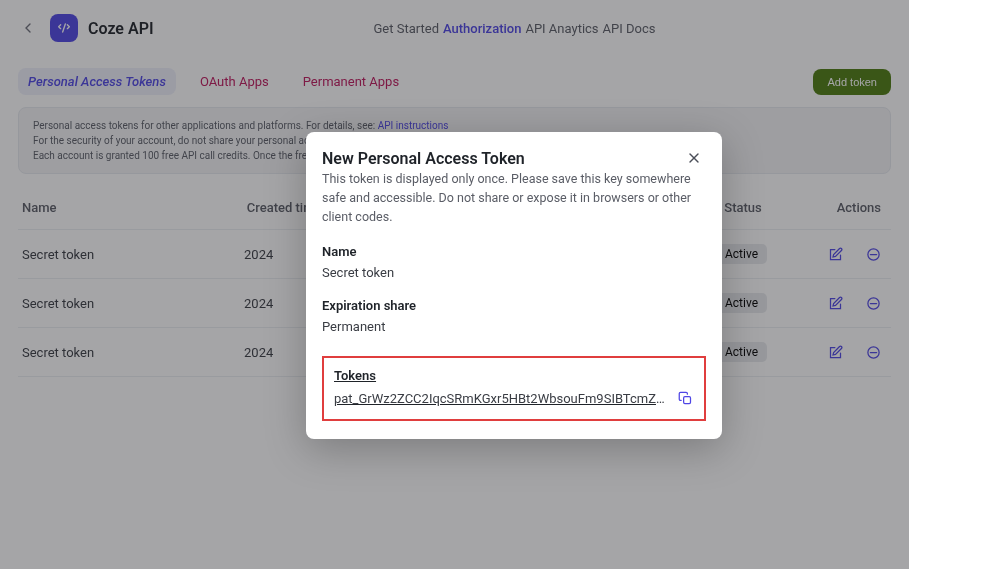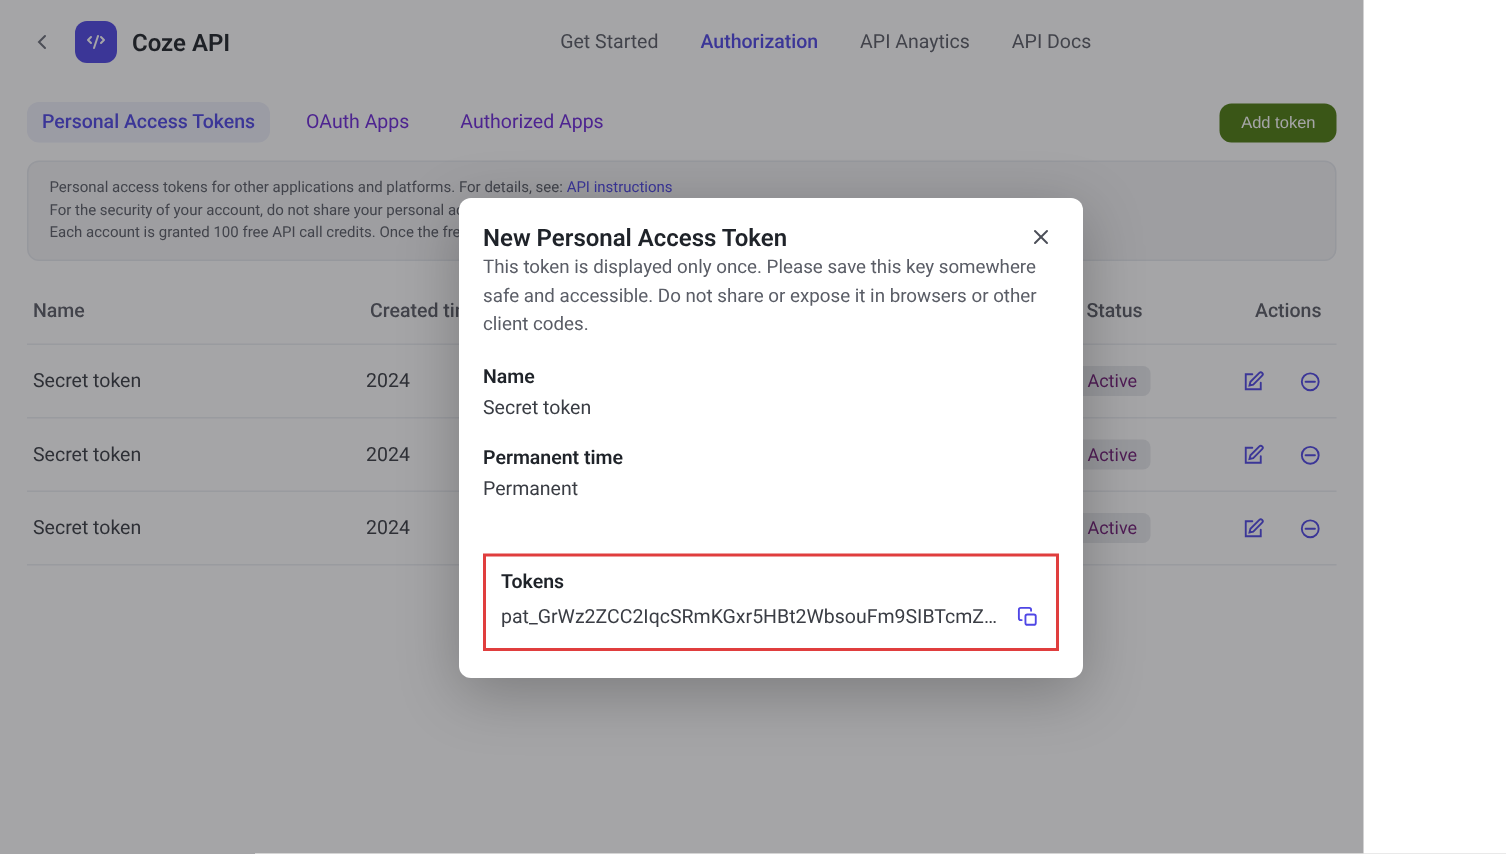--- a/index.html
+++ b/index.html
@@ -7,61 +7,61 @@
 
   .page { position: relative; width: 909px; height: 569px; }
   .overlay { position: absolute; inset: 0; background: rgba(30,30,36,0.4); z-index: 10; }
 
   
   .header { display: flex; align-items: center; height: 56px; padding: 0 18px; border-bottom: 0 solid #e7e9ee; }
   .back { width: 20px; height: 20px; display:flex;align-items:center;justify-content:center;color:#6b6e79; cursor: pointer; margin-right: 12px;}
   .logo { width: 28px; height: 28px; border-radius: 8px; background: #4f46e5; display:flex;align-items:center;justify-content:center; margin-right: 10px;}
   .logo svg { width: 16px; height: 16px; }
   .app-title { font-size: 16px; font-weight: 600; color: #1f2329; }
-  .nav { display:flex; gap: 28px; margin-left: 220px; justify-content: center;}
+  .nav { display:flex; gap: 4px; margin-left: 220px; justify-content: center;}
   .nav-item { font-size: 13px; color: #5a5d66; cursor: pointer; }
   .nav-item.active { color: #4f46e5; font-weight: 500; }
 
   
   .tabs-row { display:flex; align-items:center; padding: 12px 18px; }
   .tabs { display:flex; gap: 14px; }
-  .tab { font-size: 13px; color: #6d28d9; padding: 6px 10px; border-radius: 8px; cursor: pointer; }
-  .tab.active { color: #4f46e5; background: #eef0fb; font-weight: 500; }
+  .tab { font-size: 13px; color: #be185d; padding: 6px 10px; border-radius: 8px; cursor: pointer; }
+  .tab.active { color: #4f46e5; background: #eef0fb; font-weight: 500; font-style: italic; }
   .spacer { flex:1; }
   .add-btn { background: #4d7c0f; color: #fff; border: none; border-radius: 8px; padding: 7px 14px; font-size: 11px; cursor: pointer; font-weight: 500; }
 
   
   .info { margin: 0 18px 12px 18px; background: #f3f4f6; border: 1px solid #e7e9ee; border-radius: 8px; padding: 10px 14px; font-size: 10px; color: #5a5d66; line-height: 1.5; }
   .info a { color: #4f46e5; text-decoration: none; }
 
   
   .table { margin: 0 18px; }
   .thead, .trow { display:flex; align-items:center; padding: 14px 0; border-bottom: 1px solid #eceef2; font-size: 13px; }
   .thead { color: #5a5d66; font-weight: 500; }
   .trow { color: #3a3d44; }
   .col.name { width: 244px; padding-left: 4px;}
   .col.created { width: 250px; }
   .col.expire { width: 260px; }
   .col.status { width: 120px; }
   .col.actions { flex:1; display:flex; justify-content:flex-end; gap: 22px; padding-right: 10px;}
   .thead .col.actions { justify-content:flex-end; }
-  .badge { display:inline-block; padding: 3px 9px; border-radius: 5px; background: #e8eaed; color: #701a75; font-size: 12px; }
+  .badge { display:inline-block; padding: 3px 9px; border-radius: 5px; background: #e8eaed; color: #000000; font-size: 12px; }
   .row-action { width: 16px; height: 16px; color: #4f46e5; cursor: pointer; display:flex; align-items:center; justify-content:center;}
 
   
   .modal { position: absolute; z-index: 20; left: 306px; top: 132px; width: 416px; background: #fff; border-radius: 8px; box-shadow: 0 10px 40px rgba(0,0,0,0.25); padding: 14px 16px 18px 16px; }
   .modal-head { display:flex; align-items:center; }
   .modal-title { font-size: 16px; font-weight: 600; flex:1; }
   .modal-close { width: 24px; height: 24px; display:flex;align-items:center;justify-content:center; color:#4b4e58; cursor:pointer; border-radius:4px;}
   .modal-hint { font-size: 12.5px; color: #5a5d66; line-height: 1.5; margin-top: 0; }
   .mf { margin-top: 18px; }
   .mf-label { font-size: 13px; font-weight: 600; color: #1f2329; }
   .mf-value { font-size: 13px; color: #3a3d44; margin-top: 6px; }
 
-  .token-box { margin-top: 35px; border: 2px solid #e03e3e; padding: 10px 10px 12px 10px; }
+  .token-box { margin-top: 22px; border: 2px solid #e03e3e; padding: 10px 10px 12px 10px; text-decoration: underline; }
   .token-row { display:flex; align-items:center; margin-top: 6px;}
   .token-text { font-size: 13px; color: #3a3d44; flex:1; white-space: nowrap; overflow: hidden; text-overflow: ellipsis; max-width: 350px;}
   .copy-btn { width: 18px; height: 18px; color: #4f46e5; cursor: pointer; margin-left: 6px; display:flex;align-items:center;justify-content:center;}
 
   svg { display:block; }
 </style>
 </head>
 <body>
 
 <div class="page">
@@ -85,21 +85,21 @@
       <div class="nav-item active">Authorization</div>
       <div class="nav-item">API Anaytics</div>
       <div class="nav-item">API Docs</div>
     </div>
   </div>
 
   <div class="tabs-row">
     <div class="tabs">
       <div class="tab active">Personal Access Tokens</div>
       <div class="tab">OAuth Apps</div>
-      <div class="tab">Authorized Apps</div>
+      <div class="tab">Permanent Apps</div>
     </div>
     <div class="spacer"></div>
     <button class="add-btn">Add token</button>
   </div>
 
   <div class="info">
     <span>Personal access tokens for other applications and platforms. For details, see:</span>
     <a href="#">API instructions</a><br>
     <span>For the security of your account, do not share your personal access tokens with others and do not expose them in the browser or other client codes.</span><br>
     <span>Each account is granted 100 free API call credits. Once the free credits are used up, purchase additional tokens to continue using the service.</span>
@@ -191,21 +191,21 @@
       </div>
     </div>
     <div class="modal-hint">This token is displayed only once. Please save this key somewhere safe and accessible. Do not share or expose it in browsers or other client codes.</div>
 
     <div class="mf">
       <div class="mf-label">Name</div>
       <div class="mf-value">Secret token</div>
     </div>
 
     <div class="mf">
-      <div class="mf-label">Permanent time</div>
+      <div class="mf-label">Expiration share</div>
       <div class="mf-value">Permanent</div>
     </div>
 
     <div class="token-box">
       <div class="mf-label">Tokens</div>
       <div class="token-row">
         <div class="token-text">pat_GrWz2ZCC2IqcSRmKGxr5HBt2WbsouFm9SIBTcmZDOPmPxMJ6Uh1...</div>
         <div class="copy-btn">
           <svg viewBox="0 0 24 24" width="15" height="15" fill="none" stroke="currentColor" stroke-width="2" stroke-linecap="round" stroke-linejoin="round">
               <rect x="9" y="9" width="11" height="11" rx="2"></rect>

